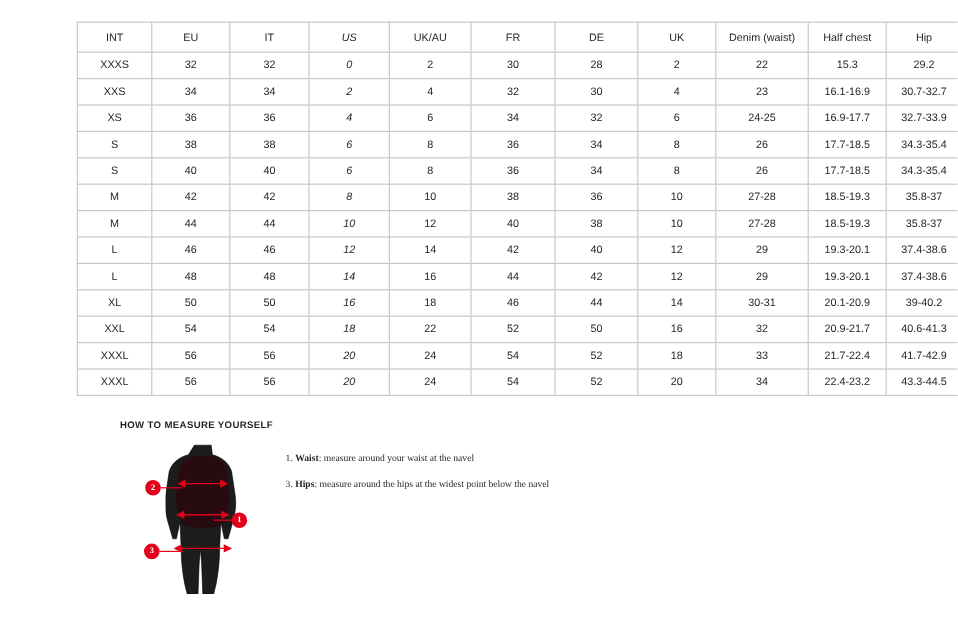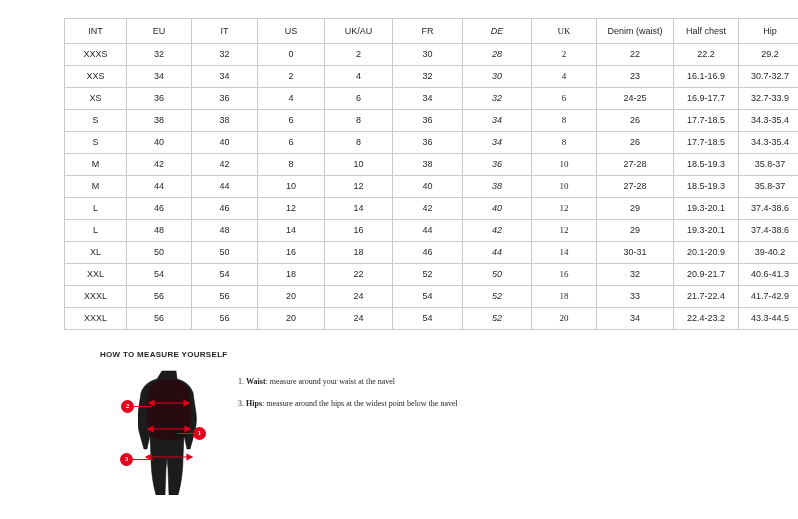--- a/index.html
+++ b/index.html
@@ -36,25 +36,25 @@
     overflow: hidden;
   }
   #size-table thead th {
     height: 24px;
     line-height: 24px;
   }
   
   .c0 { width: 57px; }
   .c1 { width: 60px; margin-top: 40px; }
   .c2 { width: 61px; }
-  .c3 { width: 62px; }
+  .c3 { width: 62px; font-style: italic; }
   .c4 { width: 63px; margin-top: 35px; }
   .c5 { width: 65px; }
-  .c6 { width: 64px; font-style: italic; }
-  .c7 { width: 60px; font-family: Liberation Serif, serif; }
+  .c6 { width: 64px; }
+  .c7 { width: 60px; }
   .c8 { width: 72px; }
   .c9 { width: 60px; }
   .c10 { width: 58px; }
 
   
   #measure-section {
     position: absolute;
     left: 64px;
     top: 350px;
     width: 700px;
@@ -145,21 +145,21 @@
       <tr>
         <td class="c0">XXXS</td>
         <td class="c1">32</td>
         <td class="c2">32</td>
         <td class="c3">0</td>
         <td class="c4">2</td>
         <td class="c5">30</td>
         <td class="c6">28</td>
         <td class="c7">2</td>
         <td class="c8">22</td>
-        <td class="c9">22.2</td>
+        <td class="c9">15.3</td>
         <td class="c10">29.2</td>
       </tr>
       <tr>
         <td class="c0">XXS</td>
         <td class="c1">34</td>
         <td class="c2">34</td>
         <td class="c3">2</td>
         <td class="c4">4</td>
         <td class="c5">32</td>
         <td class="c6">30</td>

